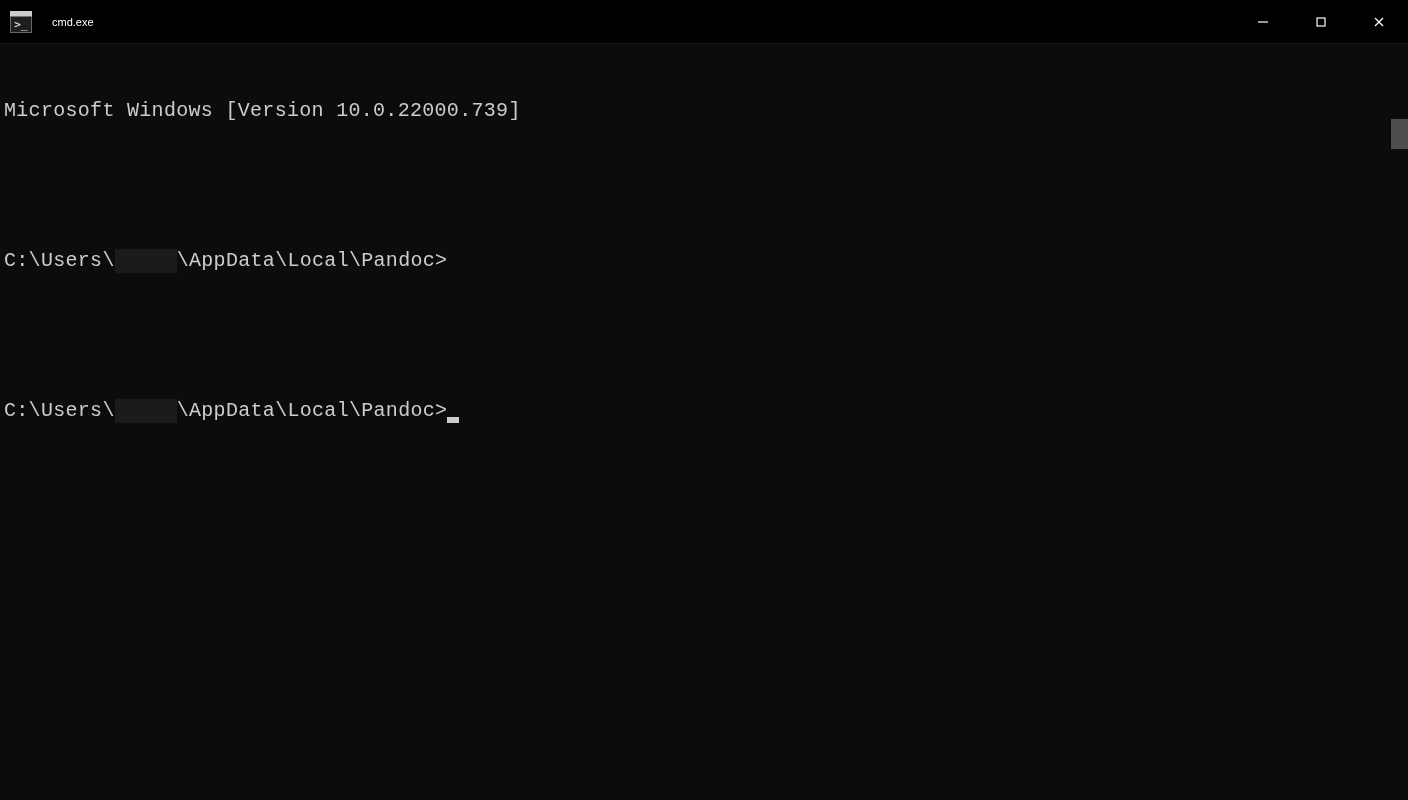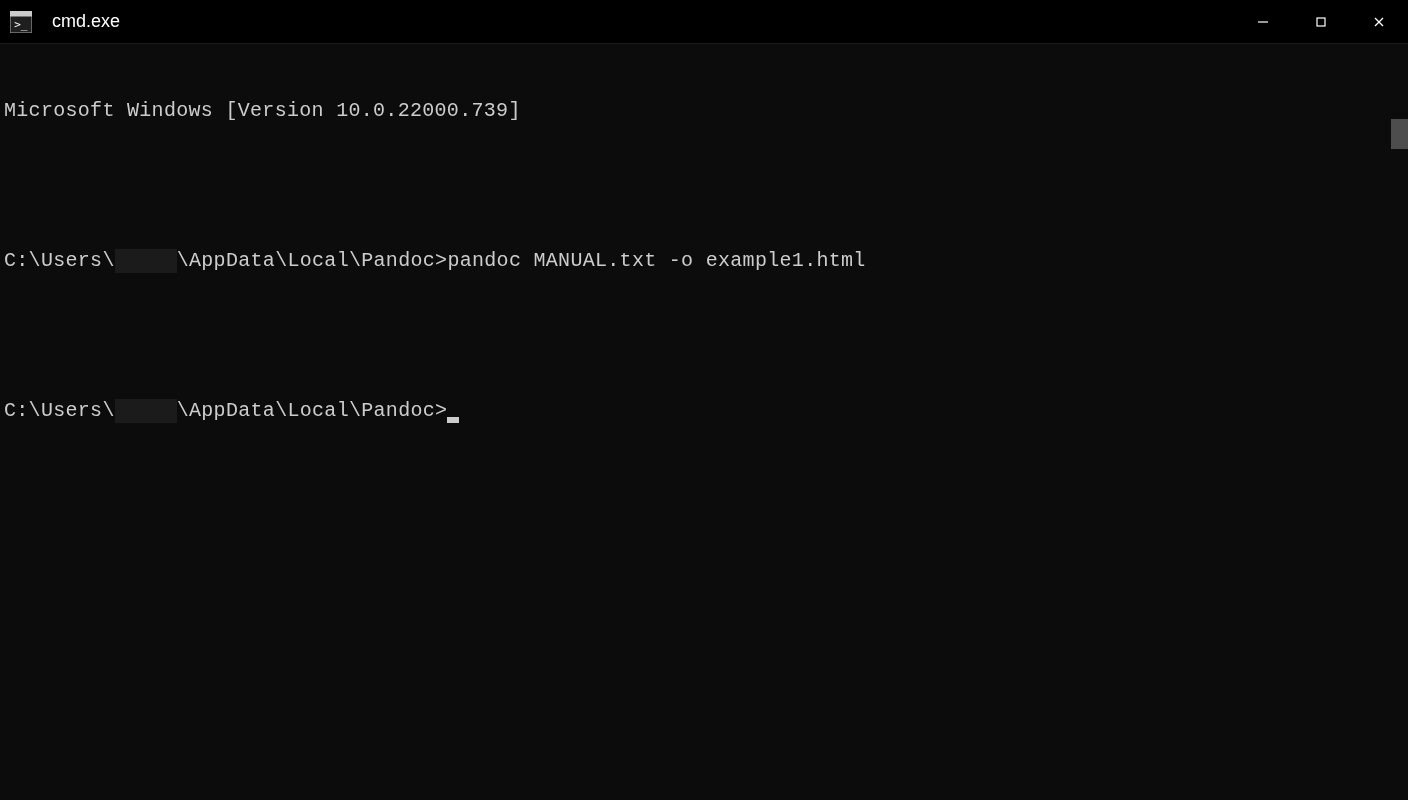--- a/index.html
+++ b/index.html
@@ -25,21 +25,21 @@
     .app-icon {
       width: 22px;
       height: 22px;
       margin-right: 20px;
       display: inline-block;
     }
     .app-icon svg { width: 100%; height: 100%; }
     .title {
       color: #ffffff;
       font-family: 'Segoe UI', Tahoma, sans-serif;
-      font-size: 18px;
+      font-size: 11px;
     }
     .window-controls {
       position: absolute;
       right: 0;
       top: 0;
       height: 100%;
       display: flex;
     }
     .ctrl {
       width: 58px;
@@ -127,20 +127,20 @@
           <line x1="3" y1="3" x2="11" y2="11" stroke="#ffffff" stroke-width="1.2"></line>
           <line x1="11" y1="3" x2="3" y2="11" stroke="#ffffff" stroke-width="1.2"></line>
         </svg>
     </div>
   </div>
 </div>
 
 <div class="terminal">
   <div class="line"><span>Microsoft Windows [Version 10.0.22000.739]</span></div>
   <div class="blank"></div>
-  <div class="line"><span>C:\Users\</span><span class="redact"></span><span>\AppData\Local\Pandoc&gt;</span><span>pandoc MANUAL.txt -o example1.html</span></div>
+  <div class="line"><span>C:\Users\</span><span class="redact"></span><span>\AppData\Local\Pandoc&gt;</span></div>
   <div class="blank"></div>
   <div class="line"><span>C:\Users\</span><span class="redact"></span><span>\AppData\Local\Pandoc&gt;</span><span class="cursor"></span></div>
 </div>
 
 <div class="scrollbar-track">
   <div class="scrollbar-thumb"></div>
 </div>
 
 </body></html>

